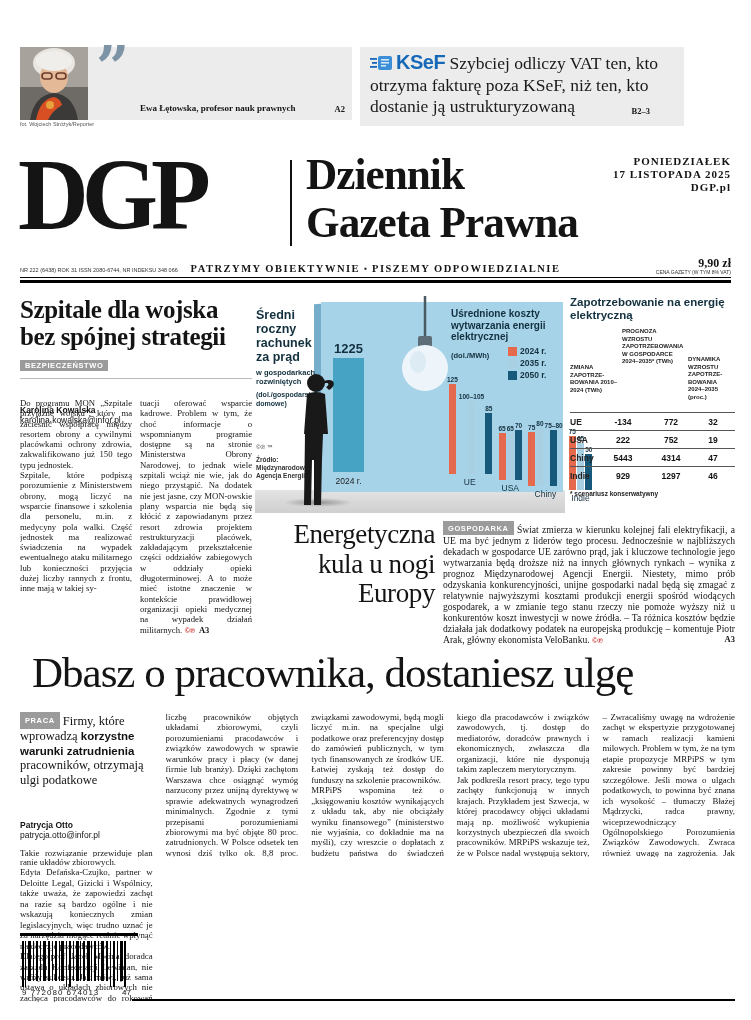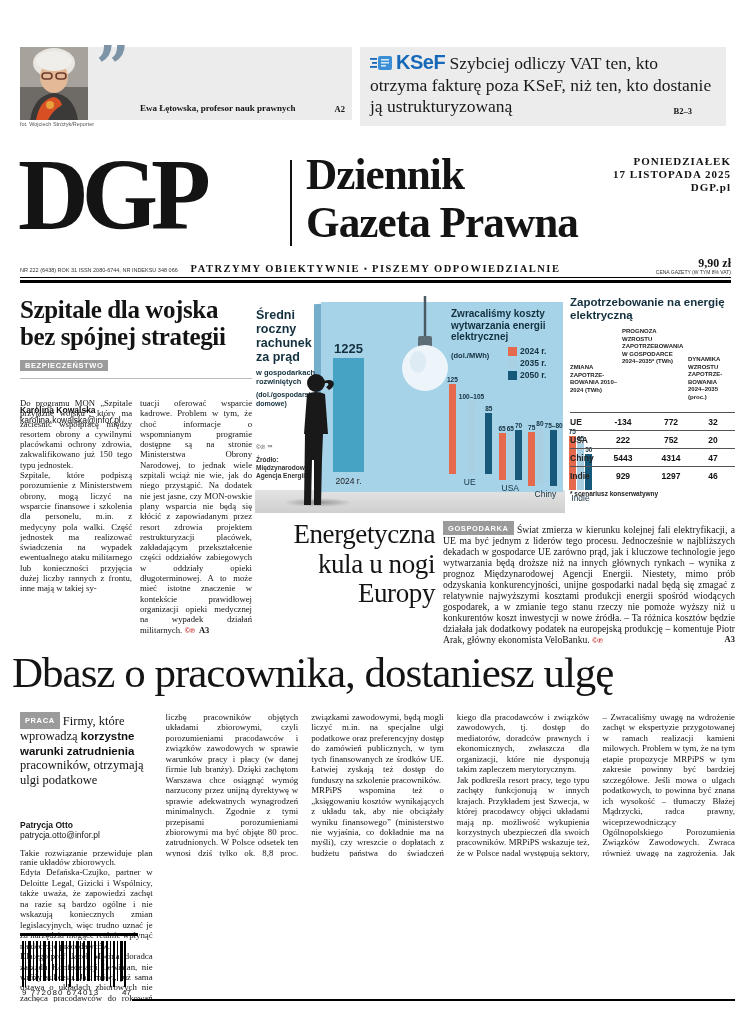--- a/index.html
+++ b/index.html
@@ -10,21 +10,21 @@
   
   .qbox{background:#ececec;}
   .photo-box{left:20px;top:47px;width:68px;height:73px;overflow:hidden;}
   .photo-credit{left:20px;top:121px;font-size:5.5px;color:#555;font-family:"Liberation Sans",sans-serif;}
   .quote-box{left:88px;top:47px;width:264px;height:73px;}
   .bigquote{position:absolute;left:8px;top:-14px;font-size:58px;color:#7d93a6;font-family:"DejaVu Serif",serif;font-weight:bold;letter-spacing:-4px;}
   .quote-text{position:absolute;left:52px;top:6px;width:204px;font-size:13px;line-height:15.5px;color:#1a1a1a;}
   .quote-attr{position:absolute;left:52px;top:56px;font-size:9px;font-weight:bold;}
   .pref{font-weight:bold;font-size:8.5px;}
   .quote-ref{position:absolute;right:7px;bottom:6px;}
-  .ksef-box{left:360px;top:47px;width:366px;height:79px;}
+  .ksef-box{left:360px;top:47px;width:305px;height:79px;padding-left:19px;}
   .ksef-line{position:absolute;left:10px;top:5px;right:10px;font-size:17.5px;line-height:21.5px;color:#1a1a1a;}
   .ksef-logo{color:#1668b8;font-weight:bold;font-family:"Liberation Sans",sans-serif;font-size:20px;letter-spacing:-0.5px;}
   .ksef-ref{position:absolute;right:34px;bottom:10px;}
 
   
   .dgp-logo{left:18px;top:144px;font-size:98px;font-weight:bold;letter-spacing:-7px;line-height:98px;transform:scaleY(1.04);transform-origin:top left;}
   .mast-divider{left:290px;top:160px;width:2px;height:86px;background:#111;}
   .mast-title{left:306px;top:150px;font-weight:bold;font-size:45px;line-height:48px;letter-spacing:-1px;transform:scaleX(.96);transform-origin:top left;white-space:nowrap;}
   .mast-right{right:20px;top:155px;text-align:right;font-size:11px;line-height:13px;font-weight:bold;letter-spacing:1px;}
   .mast-info-row{left:20px;right:20px;top:259px;height:16px;}
@@ -94,21 +94,21 @@
   .drow{display:grid;grid-template-columns:32px 42px 54px 30px;border-top:1px solid #555;padding:4px 0 3px;font-size:8.5px;}
   .drow .c0{font-weight:bold;color:#222;}
   .drow .cv{font-weight:bold;text-align:center;color:#111;}
   .demand-foot{margin-top:6px;font-size:6.5px;font-weight:bold;color:#222;}
 
   
   .energy-head{left:255px;top:520px;width:180px;text-align:right;font-size:27px;line-height:29.5px;letter-spacing:-0.4px;}
   .energy-body{left:443px;top:521px;width:292px;font-size:9.6px;line-height:11.1px;text-align:justify;}
 
   
-  .work-head{left:12px;top:650px;width:715px;font-size:43px;line-height:46px;letter-spacing:-1px;white-space:nowrap;}
+  .work-head{left:32px;top:650px;width:715px;font-size:43px;line-height:46px;letter-spacing:-1px;white-space:nowrap;}
   .work-cols{left:20px;top:712px;width:715px;height:290px;display:grid;grid-template-columns:repeat(5,1fr);column-gap:13px;}
   .wcol{overflow:hidden;}
   .work-intro{font-size:12.5px;line-height:14.5px;color:#111;}
   .work-intro b{font-family:"Liberation Sans",sans-serif;font-size:11.5px;}
   .work-byline{margin-top:10px;}
   .wbody{margin-top:8px;font-size:8.8px;line-height:10.2px;text-align:justify;white-space:pre-line;}
   .wcoltext{font-size:8.8px;line-height:10.45px;text-align:justify;white-space:pre-line;}
 
   
   .barcode-rule{left:20px;top:933px;width:118px;border-top:3.5px solid #000;}
@@ -228,21 +228,21 @@
     </div>
     <div class="man-shadow"></div>
     <div class="man">
       <svg width="52" height="136" viewBox="0 0 52 136">
         <circle cx="21" cy="11" r="9" fill="#191919"></circle>
         <path d="M29 9 C40 5 42 14 34 18 L31 15 C35 13 34 9 28 12 Z" fill="#191919"></path>
         <path d="M12 22 Q21 18 30 22 L33 62 L28 62 L27 87 L26 133 L19 133 L19 88 L17 88 L16 133 L9 133 L10 62 L9 62 Z" fill="#191919"></path>
       </svg>
     </div>
 
-    <div class="lc-title">Zwracaliśmy koszty wytwarzania energii elektrycznej</div>
+    <div class="lc-title">Uśrednione koszty wytwarzania energii elektrycznej</div>
     <div class="lc-unit">(dol./MWh)</div>
     <div class="lc-legend">
         <div class="li">
           <span class="sw" style="background: rgb(229, 105, 77);"></span>
           <span>2024 r.</span>
         </div>
         <div class="li">
           <span class="sw" style="background: rgb(169, 207, 227);"></span>
           <span>2035 r.</span>
         </div>
@@ -333,21 +333,21 @@
           <div class="drow">
             <div class="c0">UE</div>
             <div class="cv">-134</div>
             <div class="cv">772</div>
             <div class="cv">32</div>
           </div>
           <div class="drow">
             <div class="c0">USA</div>
             <div class="cv">222</div>
             <div class="cv">752</div>
-            <div class="cv">20</div>
+            <div class="cv">19</div>
           </div>
           <div class="drow">
             <div class="c0">Chiny</div>
             <div class="cv">5443</div>
             <div class="cv">4314</div>
             <div class="cv">47</div>
           </div>
           <div class="drow">
             <div class="c0">Indie</div>
             <div class="cv">929</div>

